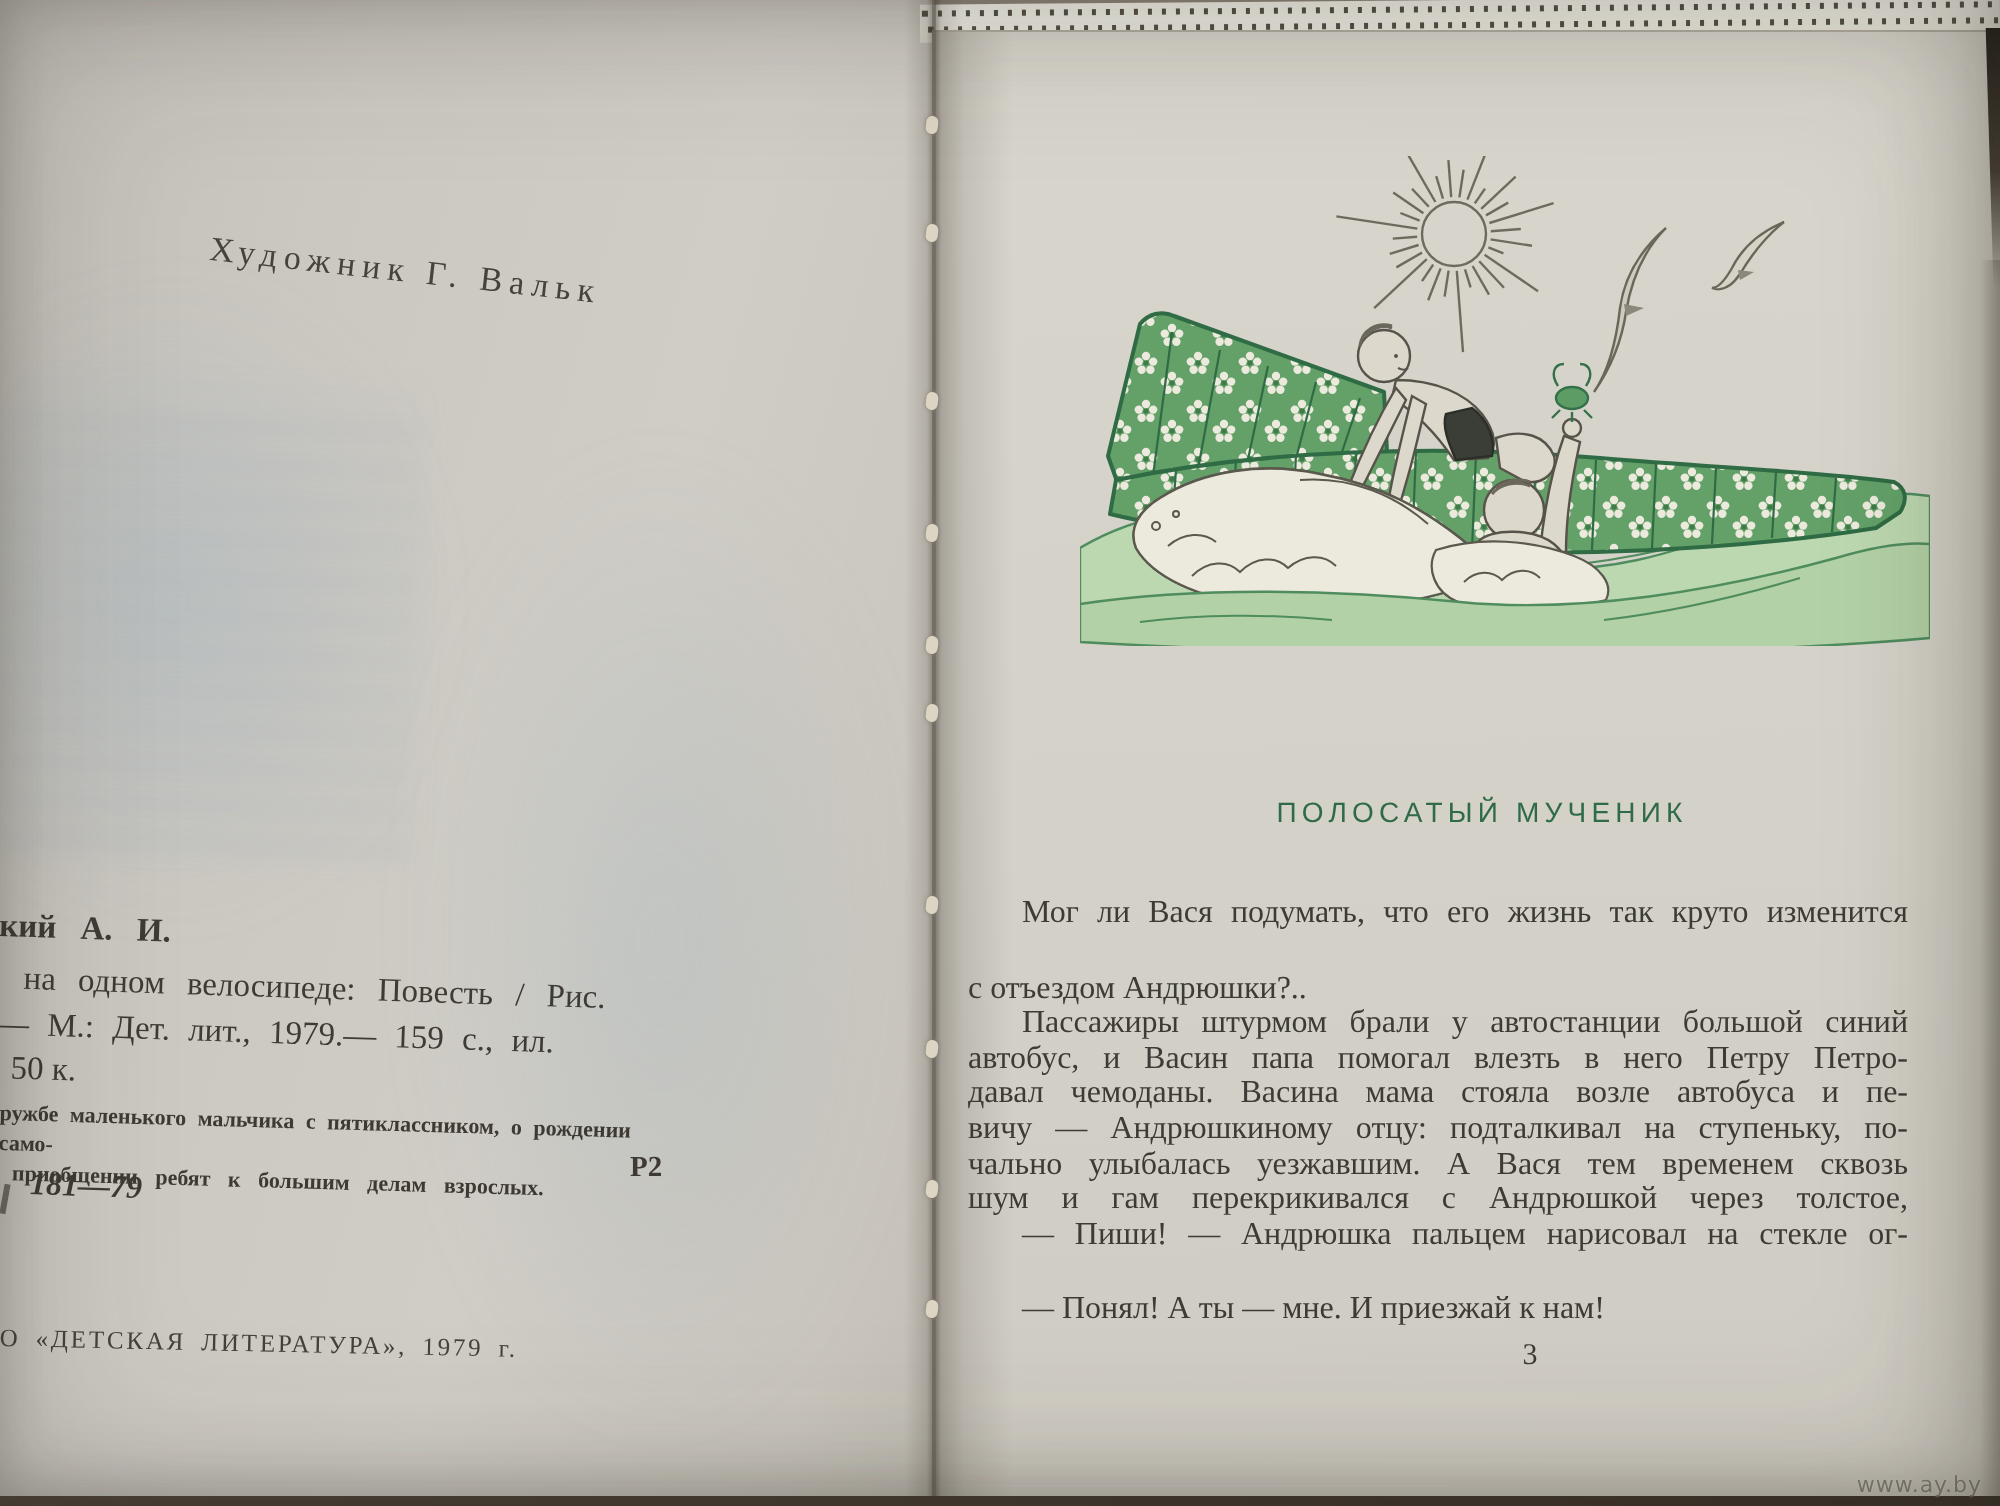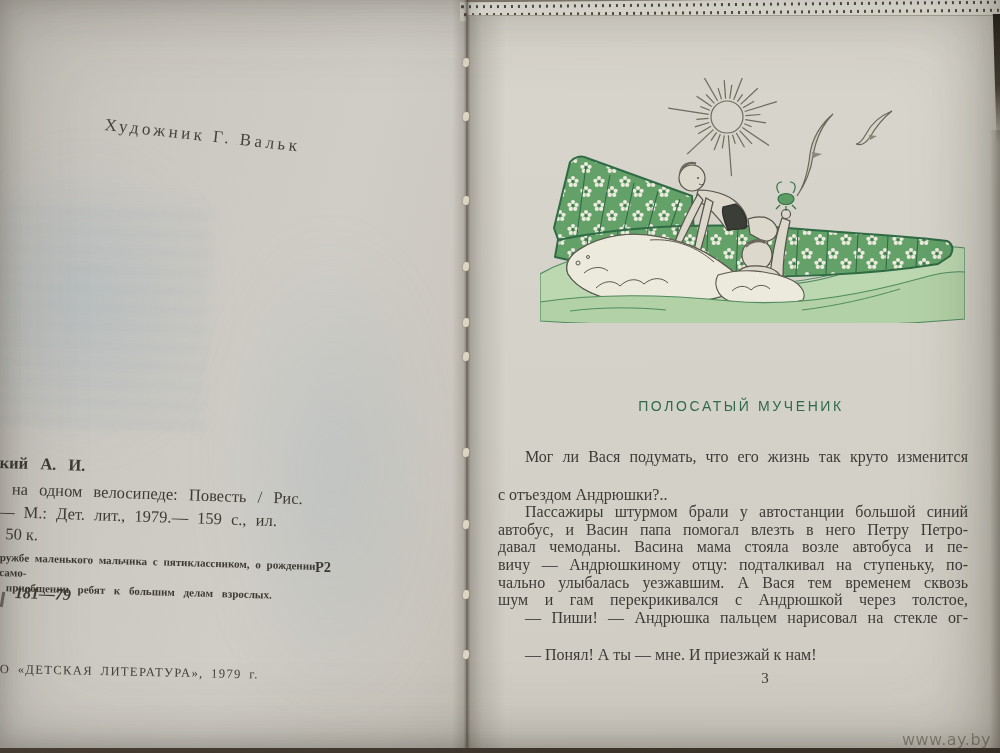--- a/index.html
+++ b/index.html
@@ -28,21 +28,21 @@
   .biblio .l1{font-weight:bold;word-spacing:8px;}
   .biblio .l2{margin-top:6px;padding-left:13px;word-spacing:7px;}
   .biblio .l3{margin-top:3px;word-spacing:5px;}
   .biblio .l4{margin-top:2px;padding-left:8px;}
   .annotation{position:absolute;left:0;top:550px;width:345px;transform:rotate(1.6deg);transform-origin:left top;
     font-size:11px;font-weight:bold;line-height:15px;color:#3e3a33;word-spacing:3px;}
   .annotation .a2{padding-left:7px;word-spacing:6px;}
   .catalog-number{position:absolute;left:15px;top:585px;font-size:16px;font-style:italic;font-weight:bold;
     color:#3e3a33;transform:rotate(2deg);}
   .frac-mark{position:absolute;left:1px;top:592px;width:3px;height:15px;background:#4a463e;opacity:.7;transform:rotate(10deg);}
-  .category-code{position:absolute;left:315px;top:559px;font-size:14.5px;font-weight:bold;color:#3e3a33;}
+  .category-code{position:absolute;left:315px;top:576px;font-size:14.5px;font-weight:bold;color:#3e3a33;}
   .publisher-line{position:absolute;left:0;top:662px;font-size:12.5px;letter-spacing:1.4px;word-spacing:3px;
     color:#45423b;transform:rotate(1.2deg);transform-origin:left top;white-space:nowrap;}
   
   .gutter{position:absolute;left:452px;top:0;width:30px;height:753px;z-index:4;
     background:linear-gradient(90deg,rgba(74,66,56,0) 0%,rgba(74,66,56,.20) 38%,rgba(43,38,31,.45) 50%,rgba(74,66,56,.14) 62%,rgba(74,66,56,0) 100%);}
   .gutter-line{position:absolute;left:14px;top:0;width:2px;height:100%;background:#6e6459;opacity:.5;}
   .stitch{position:absolute;left:11px;width:6px;height:9px;background:#ddd5c3;border-radius:3px;
     box-shadow:0 0 2px #8a8172;transform:rotate(6deg);}
   
   .top-edge-band{position:absolute;left:460px;right:0;top:0;height:19px;z-index:1;
@@ -66,29 +66,29 @@
     background:linear-gradient(90deg,rgba(0,0,0,0),rgba(92,84,72,.35));}
   .bottom-strip{position:absolute;left:0;right:0;bottom:0;height:5px;z-index:6;
     background:linear-gradient(90deg,#51463c,#3a322a);}
   
   .illustration{position:absolute;left:540px;top:78px;width:425px;height:245px;z-index:3;}
   .chapter-head{position:absolute;left:506px;top:389px;width:470px;text-align:center;z-index:3;}
   .chapter-label{font-family:"Liberation Sans","DejaVu Sans",sans-serif;font-size:14.5px;font-weight:600;
     letter-spacing:6px;color:#4a7a5c;}
   .chapter-title{margin-top:9px;font-family:"Liberation Sans","DejaVu Sans",sans-serif;font-size:14px;
     font-weight:normal;letter-spacing:2.6px;color:#2f6b4a;}
-  .body-text{position:absolute;left:498px;top:448px;width:470px;z-index:3;
+  .body-text{position:absolute;left:484px;top:448px;width:470px;z-index:3;
     font-size:16px;line-height:17.6px;color:#3c3b35;}
   .bline{text-align:justify;text-align-last:justify;}
   .bline.last{text-align-last:left;margin-top:20px;}
   .bline.ind{text-indent:27px;}
   .page-number{position:absolute;left:530px;top:670px;width:470px;text-align:center;
     font-size:15px;color:#3c3b35;z-index:3;}
   .watermark{position:absolute;right:9px;bottom:4px;z-index:7;
-    font-family:"DejaVu Sans","Liberation Sans",sans-serif;font-size:16px;letter-spacing:.5px;
+    font-family:"DejaVu Sans","Liberation Sans",sans-serif;font-size:11px;letter-spacing:.5px;
     color:rgba(128,123,112,.9);text-shadow:0 0 1px rgba(255,255,255,.45);}
   .vignette{position:absolute;inset:0;z-index:8;pointer-events:none;
     box-shadow:inset 0 0 90px rgba(50,44,36,.22),inset -20px 0 50px rgba(50,44,36,.18),inset 0 -8px 25px rgba(50,44,36,.2);}
 </style>
 </head>
 <body>
 
 <div class="photo">
 
   <div class="top-edge-band"></div>

